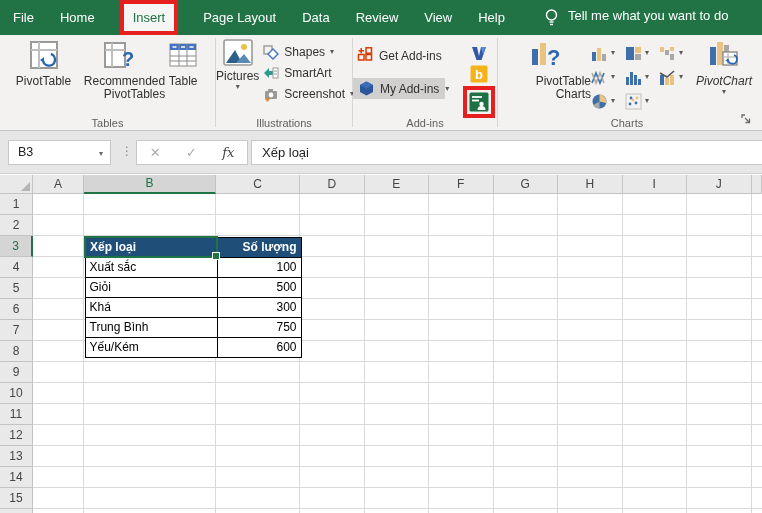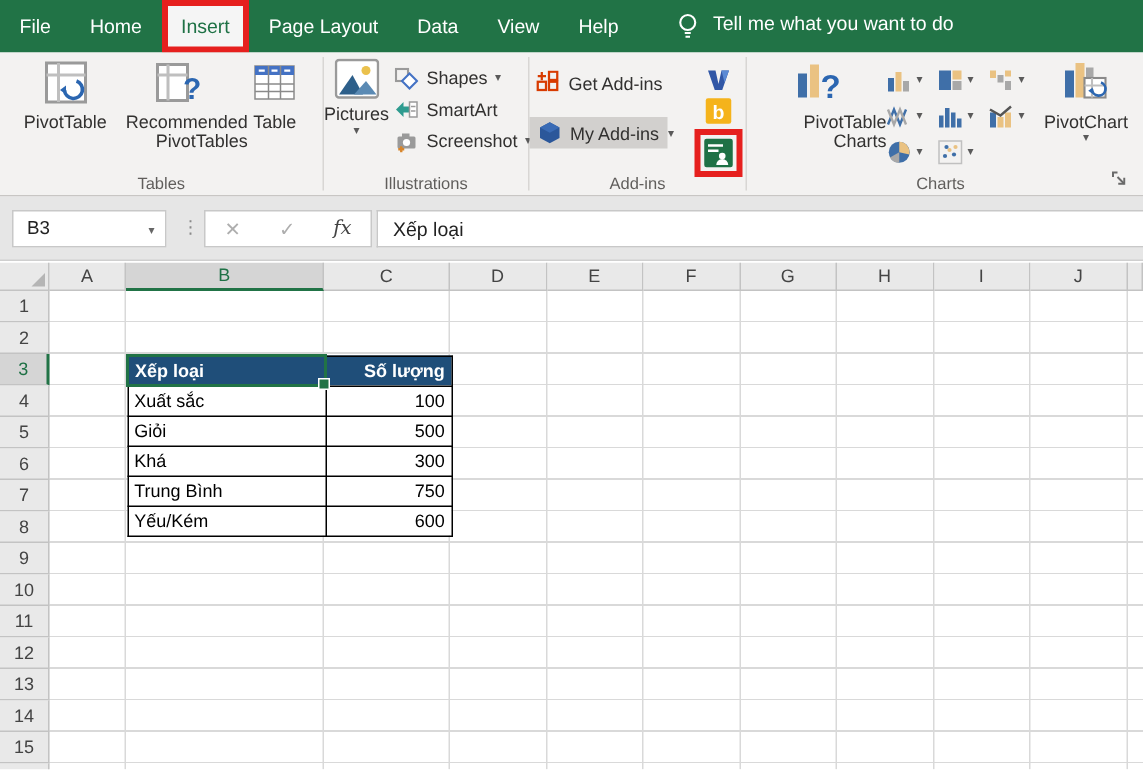--- a/index.html
+++ b/index.html
@@ -5,21 +5,21 @@
   html,body{margin:0;padding:0;}
   body{
     width:762px;height:513px;overflow:hidden;position:relative;
     background:#fff;font-family:"Liberation Sans","DejaVu Sans",sans-serif;
     -webkit-font-smoothing:antialiased;
   }
   
   .tabbar{position:absolute;top:0;left:0;right:0;height:35px;background:#217346;
     display:flex;align-items:center;color:#fff;font-size:13px;}
   .tab{padding:0 13px;height:35px;line-height:35px;cursor:default;white-space:nowrap;}
-  .tab.active{height:27px;line-height:27px;padding:0 9px;margin:0 0;
+  .tab.active{height:27px;line-height:27px;padding:0 9px;margin:0 12px;
     background:#f5f5f5;color:#1e7145;border:4px solid #e6201e;}
   .tellme{display:flex;align-items:flex-start;margin-left:26px;gap:9px;}
   .bulb-icon svg{display:block;}
   
   .ribbon{position:absolute;top:35px;left:0;right:0;height:95px;background:#f3f2f1;
     border-bottom:1px solid #c8c6c4;display:flex;font-size:12px;color:#323130;}
   .rgroup{position:relative;height:100%;box-sizing:border-box;flex:none;}
   .group-label{position:absolute;bottom:1px;left:0;width:100%;text-align:center;
     font-size:11px;color:#605e5c;}
   .gsep{width:1px;background:#d8d6d4;margin:3px 0;flex:none;}
@@ -87,20 +87,21 @@
 </head>
 <body>
 
 <div class="tabbar">
   <div id="tab-strip" style="display:flex;align-items:flex-end;">
       <div class="tab">File</div>
       <div class="tab">Home</div>
       <div class="tab active">Insert</div>
       <div class="tab">Page Layout</div>
       <div class="tab">Data</div>
+      <div class="tab">Review</div>
       <div class="tab">View</div>
       <div class="tab">Help</div>
     </div>
   <div class="tellme">
     <span class="bulb-icon">
       <svg width="15" height="20" viewBox="0 0 15 20">
         <circle cx="7.5" cy="7" r="5" fill="none" stroke="#fff" stroke-width="1.4"></circle>
         <line x1="5.5" y1="14" x2="9.5" y2="14" stroke="#fff" stroke-width="1.4"></line>
         <line x1="6" y1="16.5" x2="9" y2="16.5" stroke="#fff" stroke-width="1.4"></line>
       </svg>
@@ -349,21 +350,21 @@
             <rect x="1" y="1" width="15" height="15" fill="none" stroke="#c0c0c0"></rect>
             <circle cx="5" cy="11" r="1.4" fill="#3f6fa8"></circle>
             <circle cx="8" cy="7" r="1.4" fill="#eac282"></circle>
             <circle cx="11" cy="10" r="1.4" fill="#3f6fa8"></circle>
             <circle cx="12" cy="5" r="1.4" fill="#eac282"></circle>
             <circle cx="6" cy="5" r="1.4" fill="#3f6fa8"></circle>
           </svg>
             <span class="dd">▾</span>
         </span>
       </div>
-      <div class="bigbtn" style="width:62px;">
+      <div class="bigbtn" style="width:62px;font-style:italic;">
         <span class="icon32">
           <svg width="32" height="32" viewBox="0 0 32 32">
             <rect x="2" y="8" width="6" height="18" fill="#3f6fa8"></rect>
             <rect x="9" y="3" width="6" height="23" fill="#eac282"></rect>
             <rect x="16" y="6" width="5" height="7" fill="#a8a8a8"></rect>
             <rect x="15" y="13" width="14" height="13" fill="#fff" stroke="#8a8a8a" stroke-width="1.4"></rect>
             <line x1="20" y1="13" x2="20" y2="26" stroke="#bfbfbf" stroke-width="1.4"></line>
             <line x1="15" y1="18" x2="29" y2="18" stroke="#bfbfbf" stroke-width="1.4"></line>
             <path d="M26 16 a4.5 4.5 0 1 1 -6 4.5" fill="none" stroke="#2b66b1" stroke-width="1.8"></path>
             <path d="M17.5 21.5 l3 -2.2 v4.4 z" fill="#2b66b1"></path>

